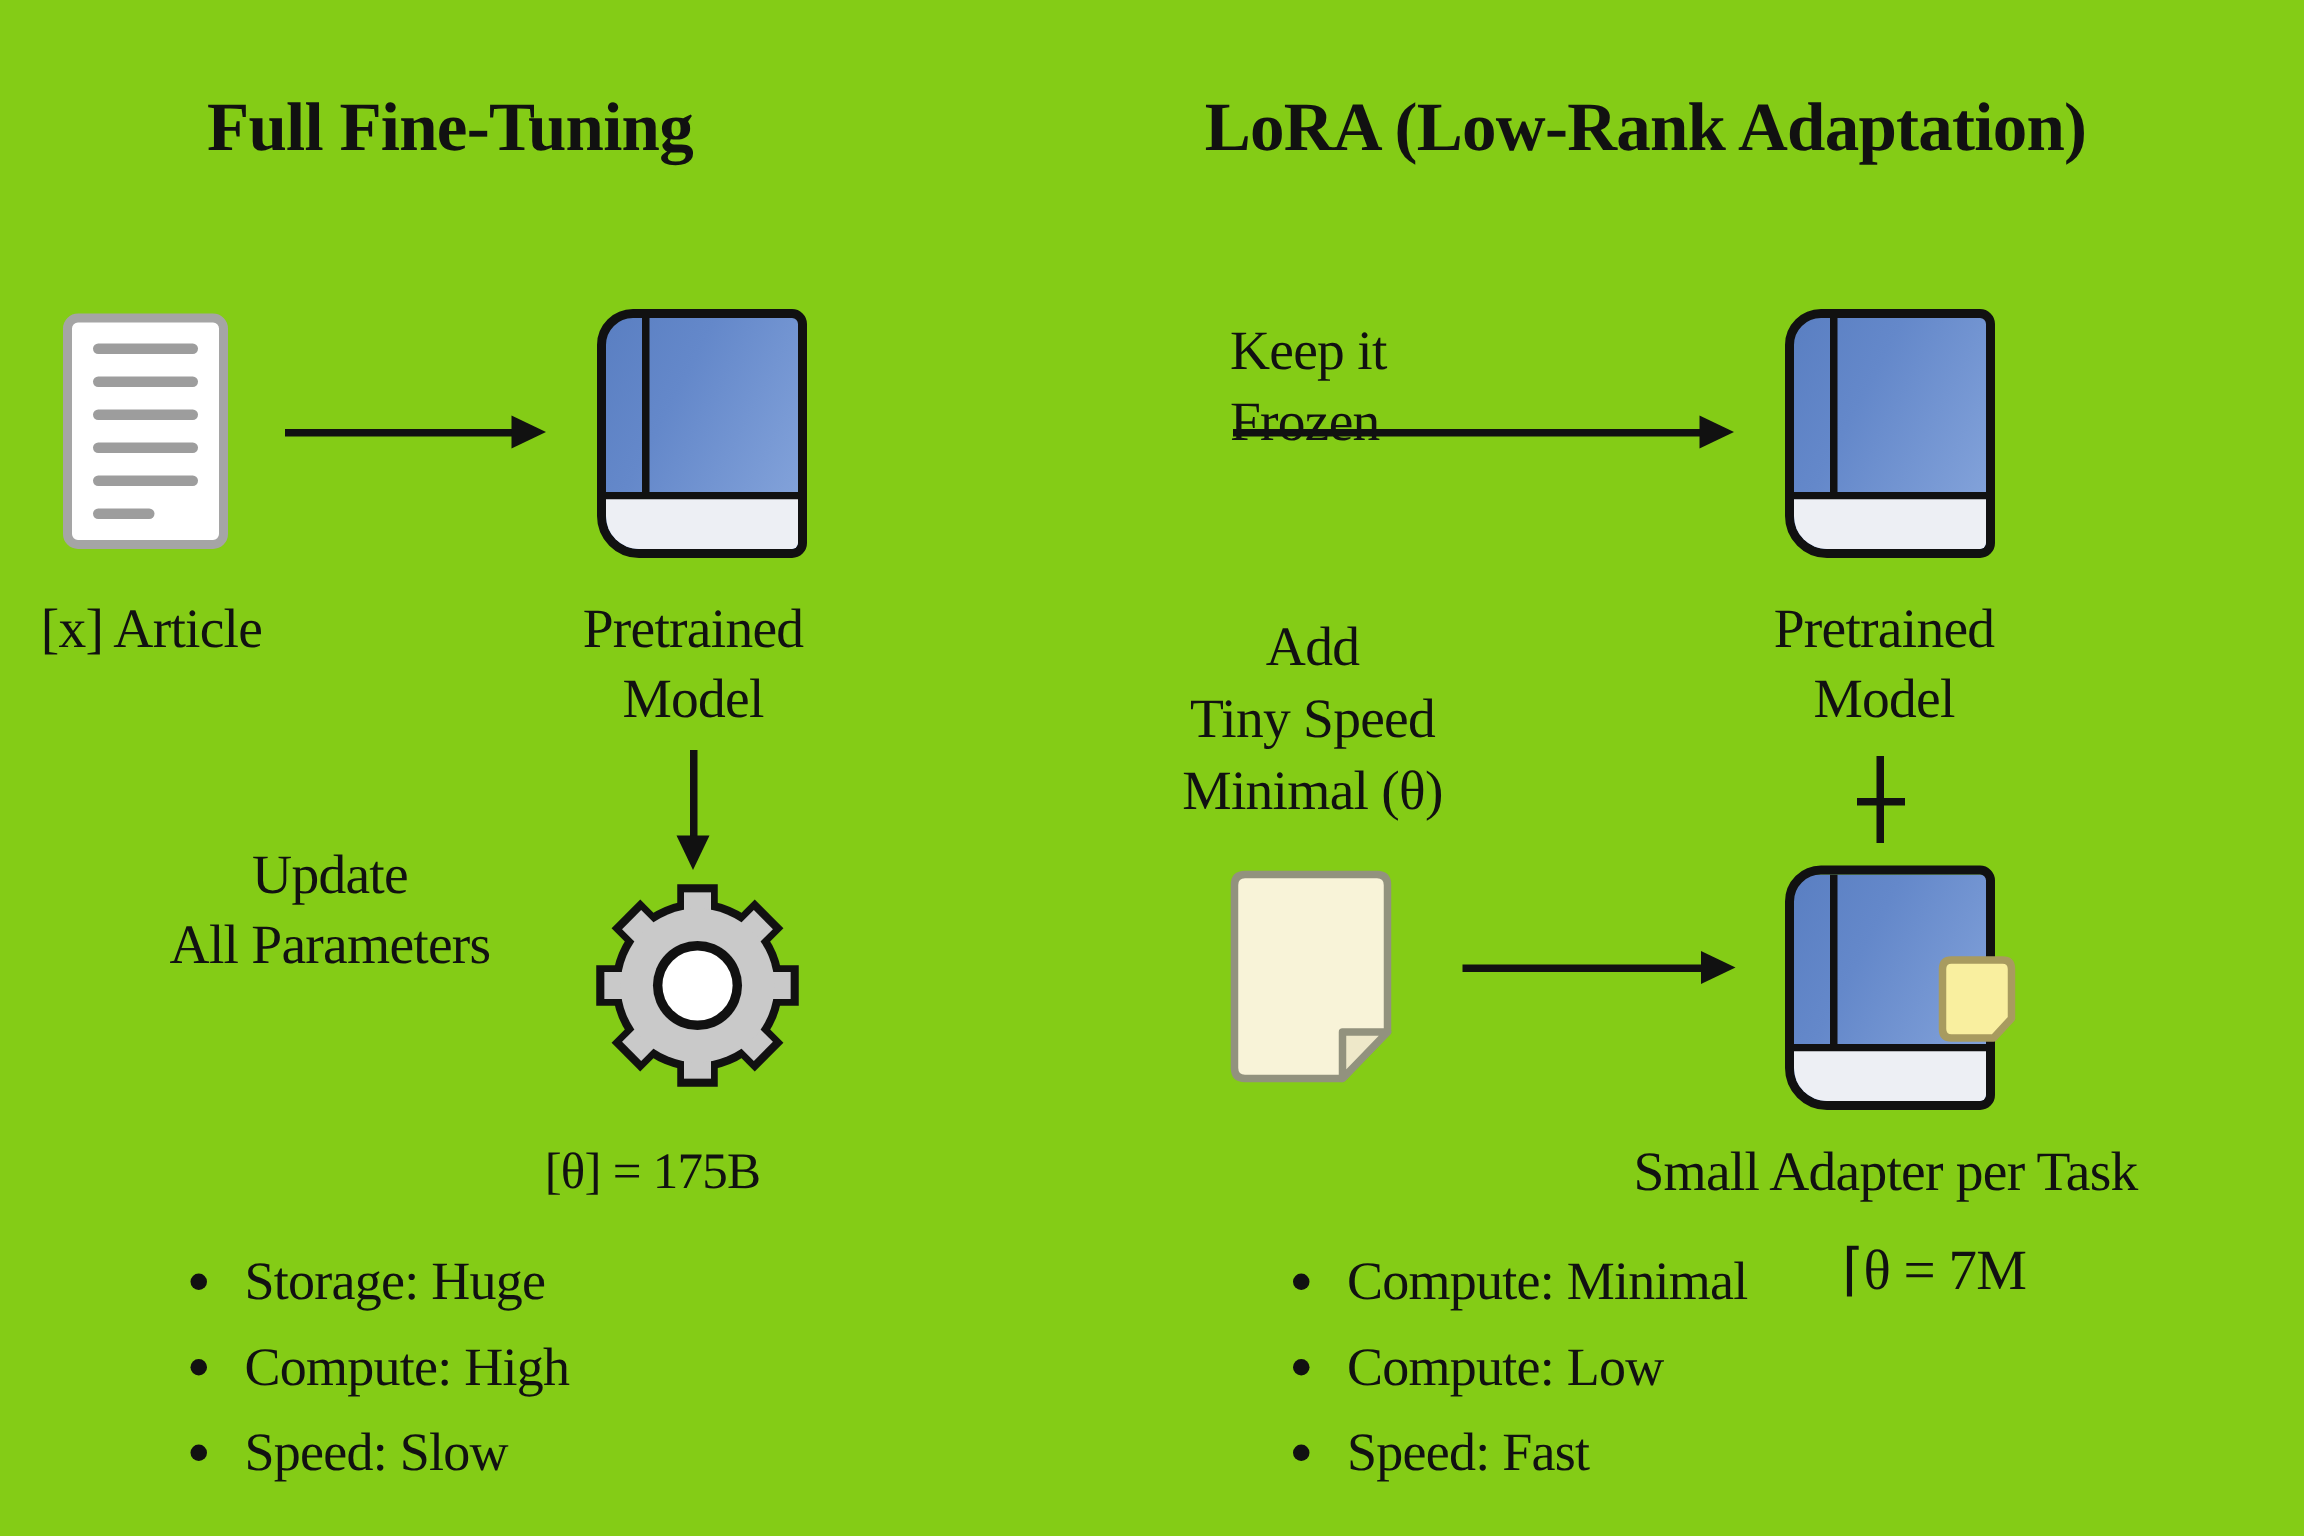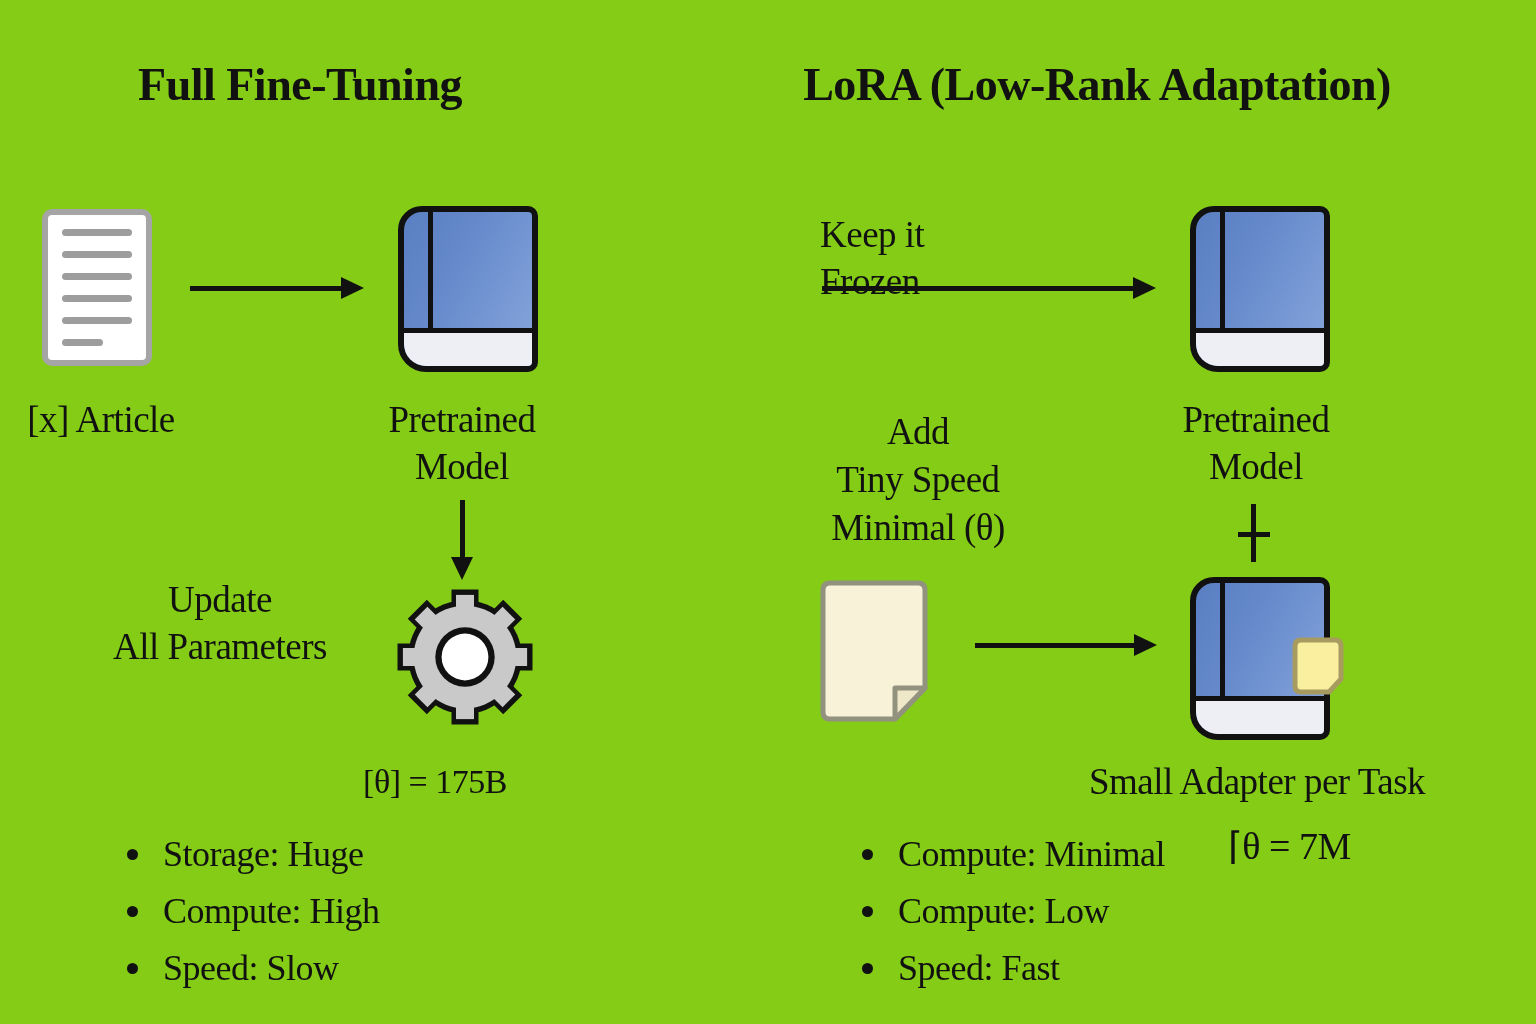--- a/index.html
+++ b/index.html
@@ -72,21 +72,21 @@
     <div class="spine"></div>
     <div class="pages"></div>
   </div>
   <div class="abs label center" style="left:362px;top:396px;width:200px;">
     <span class="lline">Pretrained</span>
     <span class="lline">Model</span>
   </div>
 
   <div class="arr-v" style="left:460px;top:500px;height:58px;"></div>
 
-  <div class="abs label center" style="left:70px;top:576px;width:300px;">
+  <div class="abs label center" style="left:70px;top:560px;width:300px;">
     <span class="lline">Update</span>
     <span class="lline">All Parameters</span>
   </div>
 
   <svg class="abs" style="left:393px;top:585px;" width="144" height="144" viewBox="-80 -80 160 160">
     <g>
       <rect x="-15" y="-75" width="30" height="150" fill="#111"></rect>
       <rect x="-15" y="-75" width="30" height="150" fill="#111" transform="rotate(45)"></rect>
       <rect x="-15" y="-75" width="30" height="150" fill="#111" transform="rotate(90)"></rect>
       <rect x="-15" y="-75" width="30" height="150" fill="#111" transform="rotate(135)"></rect>
@@ -132,21 +132,21 @@
   <div class="abs label center" style="left:1156px;top:396px;width:200px;">
     <span class="lline">Pretrained</span>
     <span class="lline">Model</span>
   </div>
 
   <div>
     <div class="plus-v" style="left:1251px;top:504px;"></div>
     <div class="plus-h" style="left:1238px;top:532px;"></div>
   </div>
 
-  <div class="abs label center" style="left:768px;top:408px;width:300px;line-height:48px;">
+  <div class="abs label center" style="left:725px;top:408px;width:300px;line-height:48px;">
     <span class="lline">Add</span>
     <span class="lline">Tiny Speed</span>
     <span class="lline">Minimal (θ)</span>
   </div>
 
   <svg class="abs" style="left:816px;top:576px;" width="116" height="150" viewBox="0 0 116 150">
     <path d="M7 14 Q7 7 14 7 H102 Q109 7 109 14 V112 L79 143 H14 Q7 143 7 136 Z" fill="#f8f3d8" stroke="#92927e" stroke-width="5" stroke-linejoin="round"></path>
     <path d="M109 112 L79 112 L79 143 Z" fill="#eee8c9" stroke="#92927e" stroke-width="5" stroke-linejoin="round"></path>
   </svg>
 

